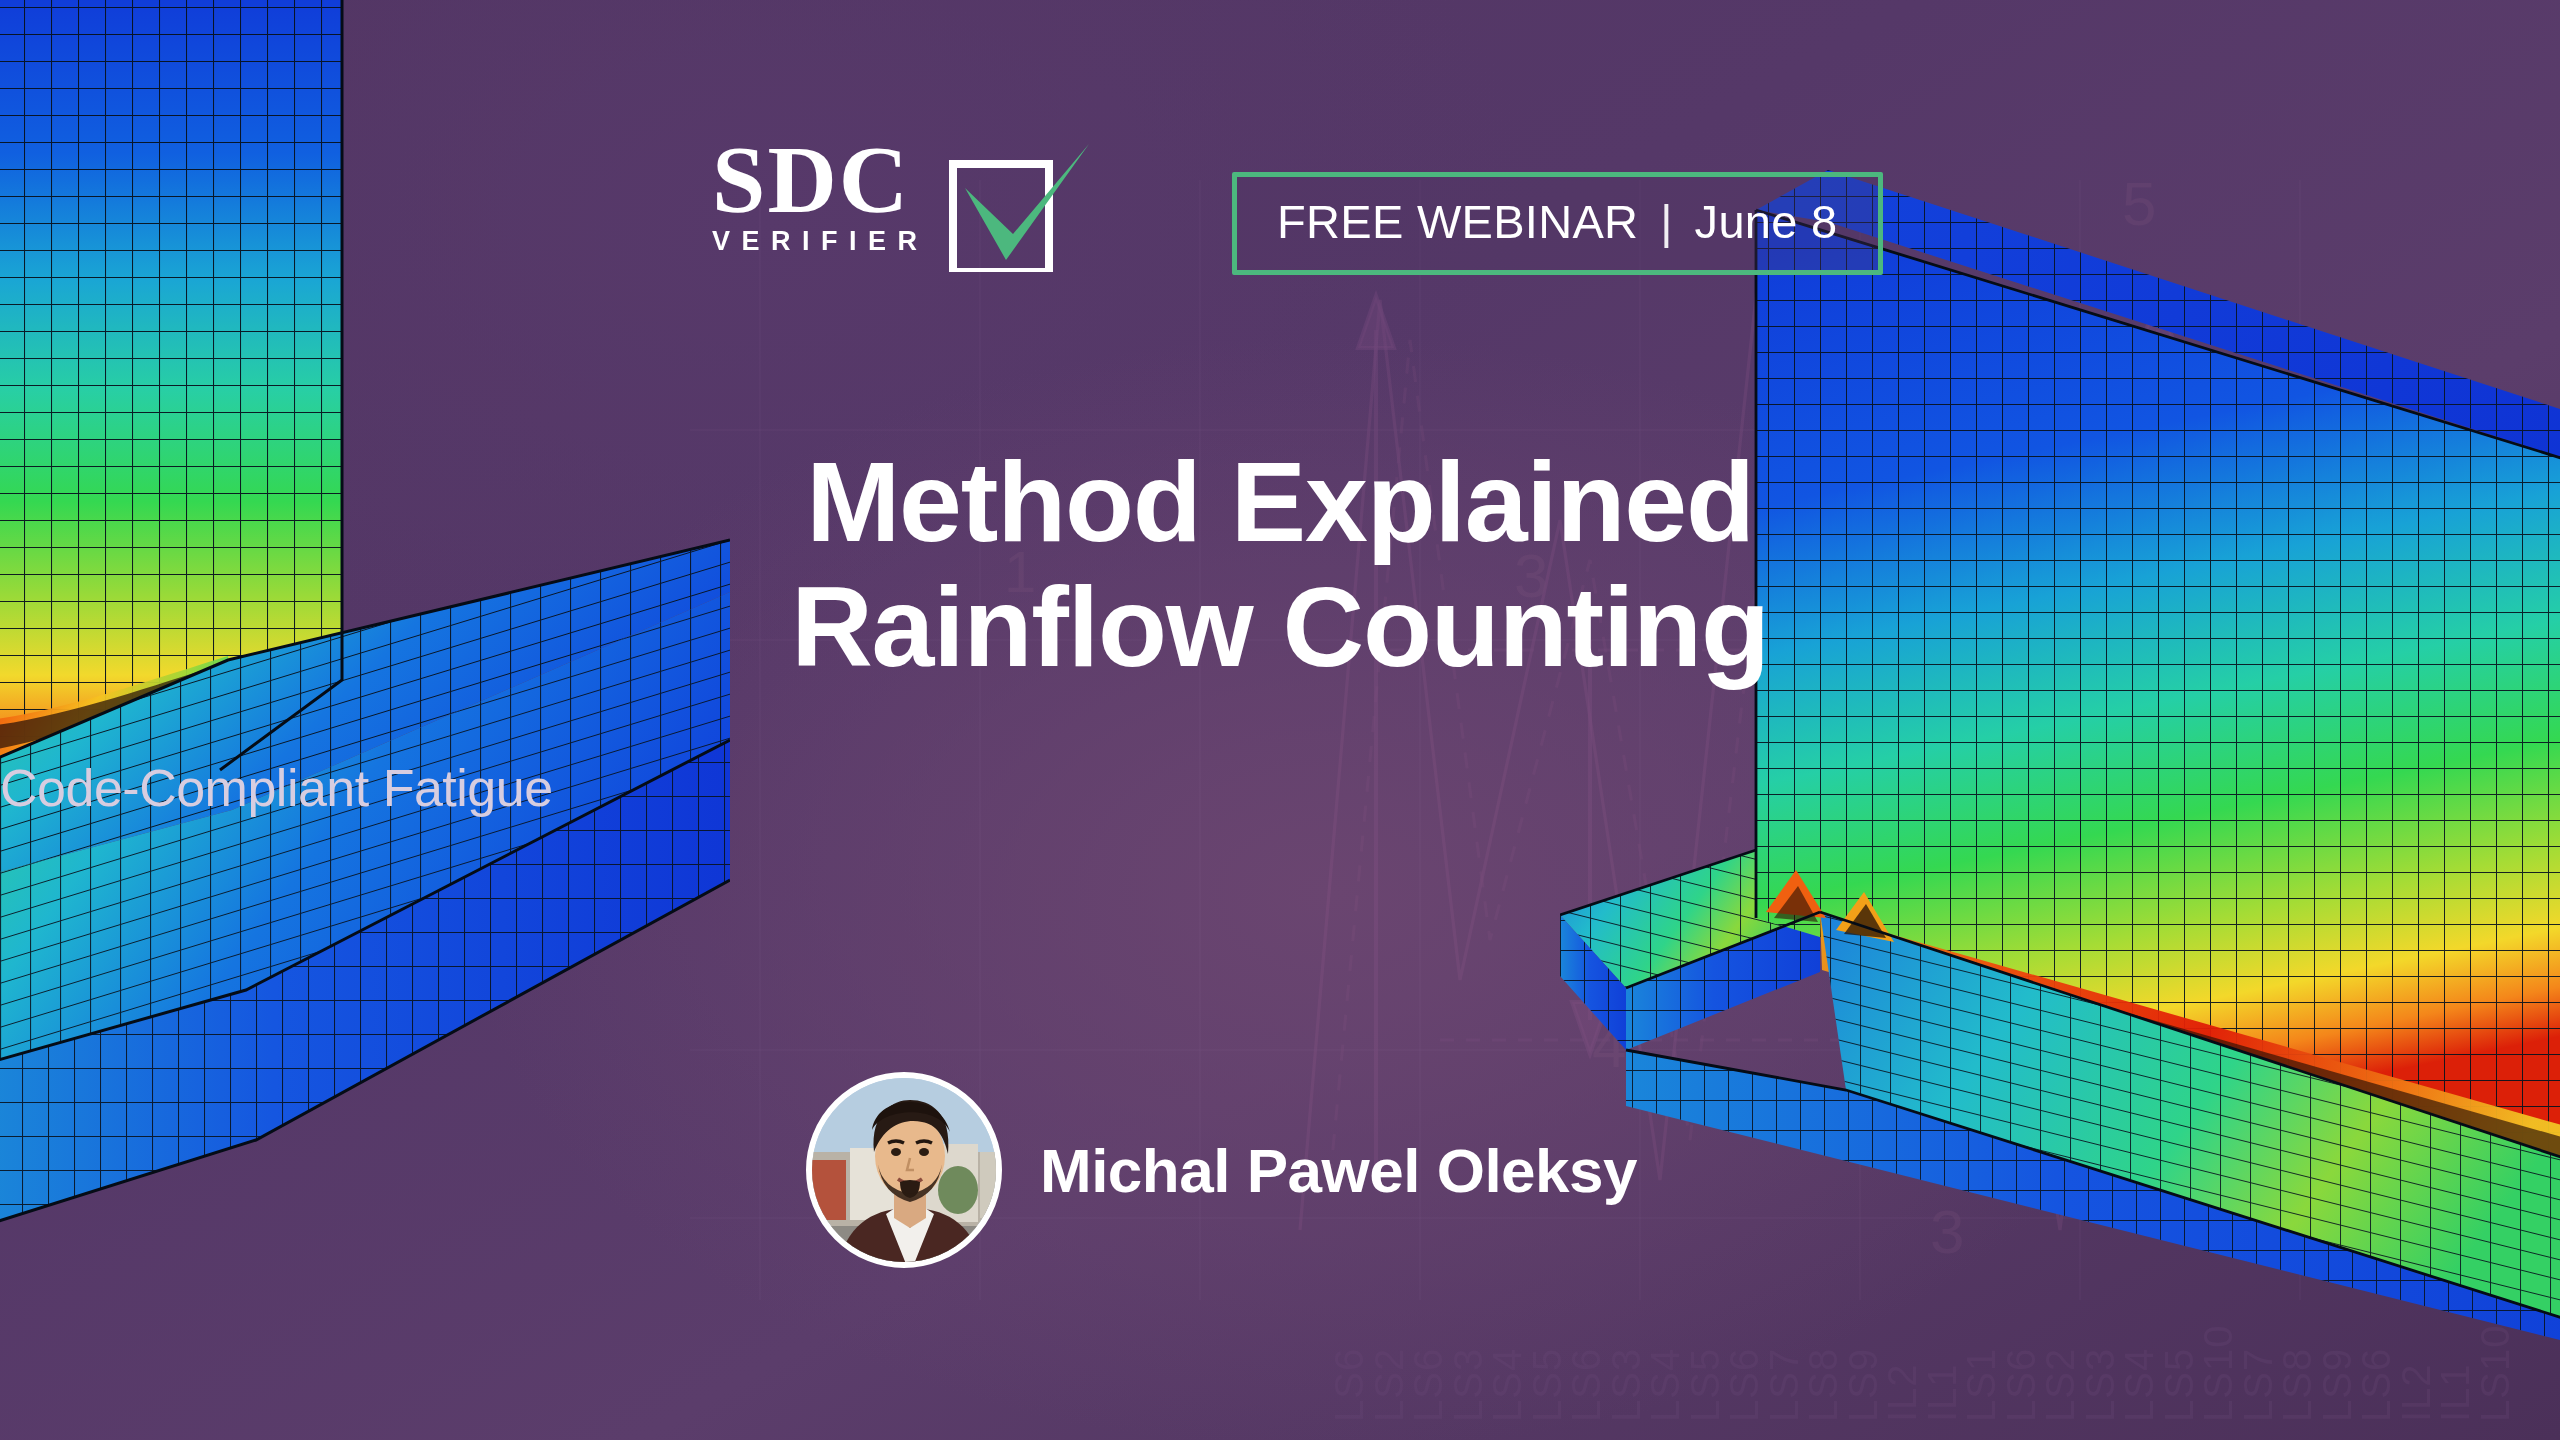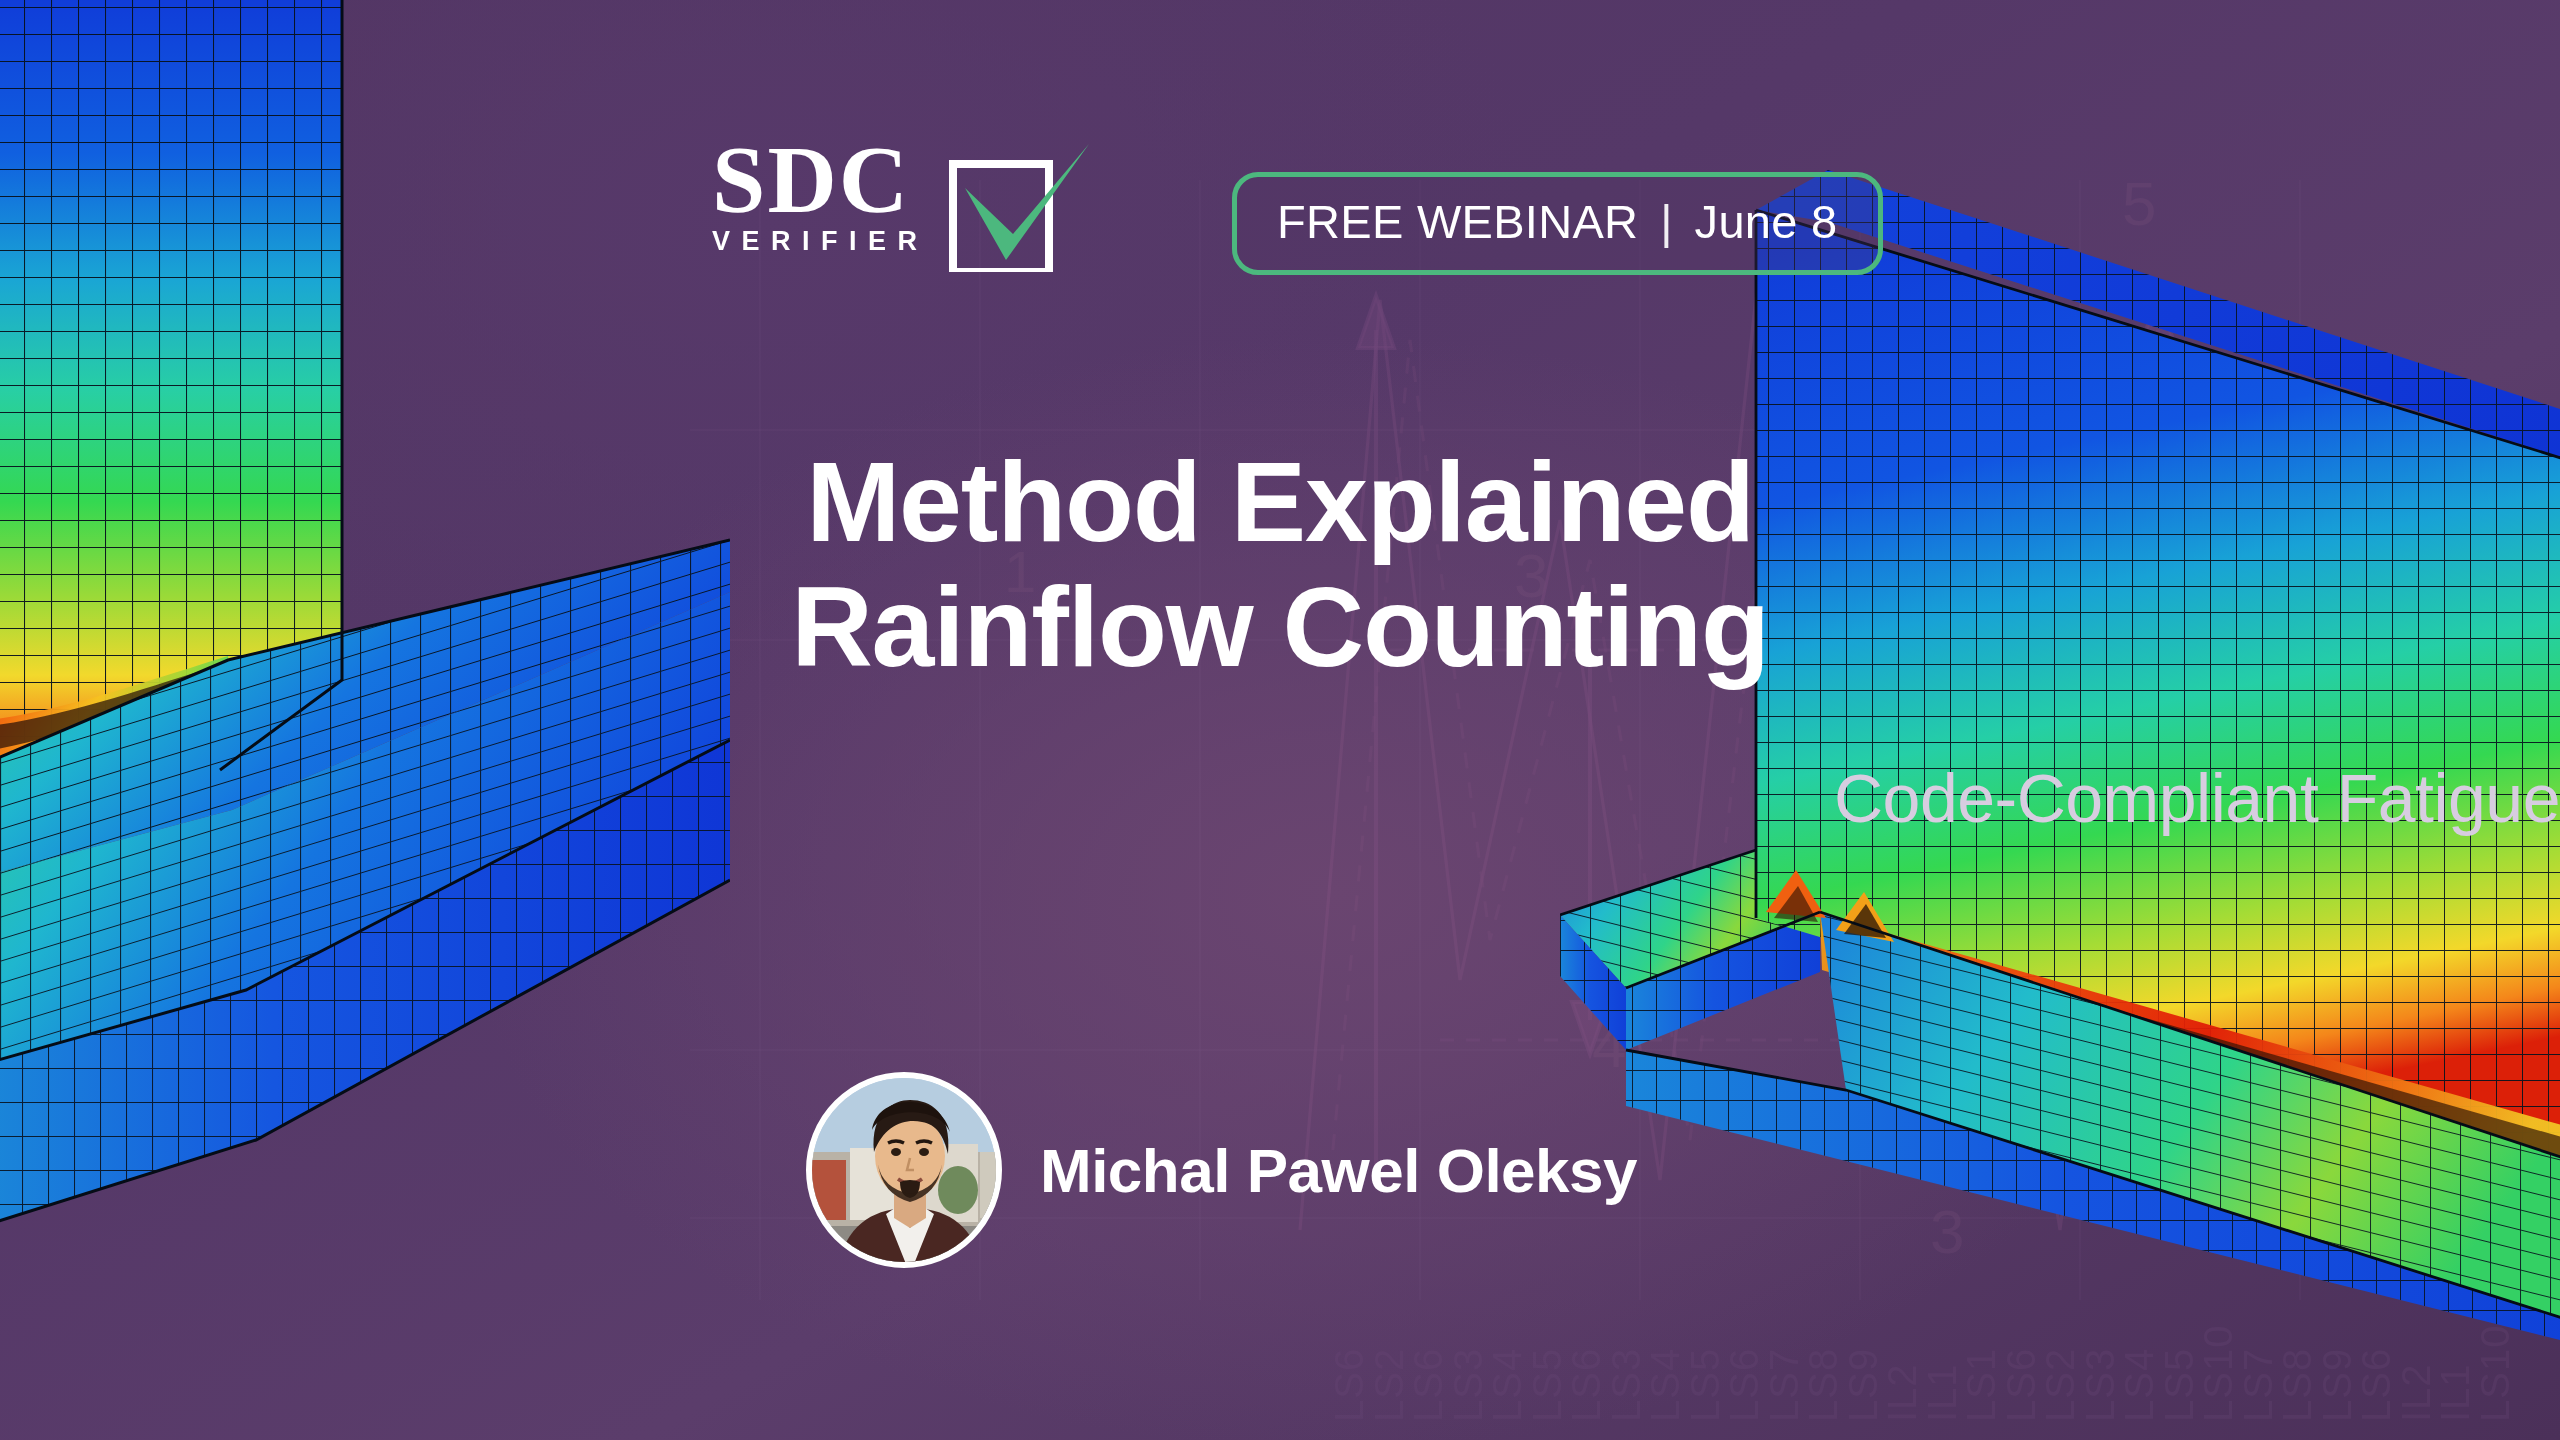--- a/index.html
+++ b/index.html
@@ -40,40 +40,40 @@
   }
   .logo-verifier{
     color:#fff;font-family:"Liberation Sans",sans-serif;font-weight:700;
     font-size:27px;letter-spacing:11.5px;
   }
   .logo-check{margin-top:10px;}
 
   
   .badge{
     position:absolute;left:1232px;top:172px;
-    border:5px solid #4cb87e;border-radius:26px;
+    border:5px solid #4cb87e;border-radius:2px;
     padding:17px 40px 21px 40px;
     display:flex;align-items:center;gap:22px;
     background:rgba(81,53,98,.30);
   }
   .badge-text{
     color:#fff;font-size:47px;font-weight:400;letter-spacing:.3px;white-space:nowrap;
   }
   .badge-sep{color:#fff;font-size:47px;font-weight:300;opacity:.92;}
 
   
   .headline{
     position:absolute;left:0;right:0;top:440px;text-align:center;
     color:#fff;font-weight:700;font-size:113px;line-height:1.11;
     letter-spacing:-1.2px;
   }
   .headline div{white-space:nowrap;}
   .subtitle{
-    position:absolute;left:0;right:0;top:758px;text-align:right;
-    color:#d7cde0;font-weight:400;font-size:68px;line-height:1.18;
+    position:absolute;left:0;right:0;top:758px;text-align:left;
+    color:#d7cde0;font-weight:400;font-size:52px;line-height:1.18;
     letter-spacing:-.5px;
   }
 
   
   .speaker{
     position:absolute;left:806px;top:1072px;display:flex;align-items:center;gap:38px;
   }
   .avatar{
     width:196px;height:196px;border-radius:50%;border:6px solid #fff;
     overflow:hidden;position:relative;flex:0 0 auto;

